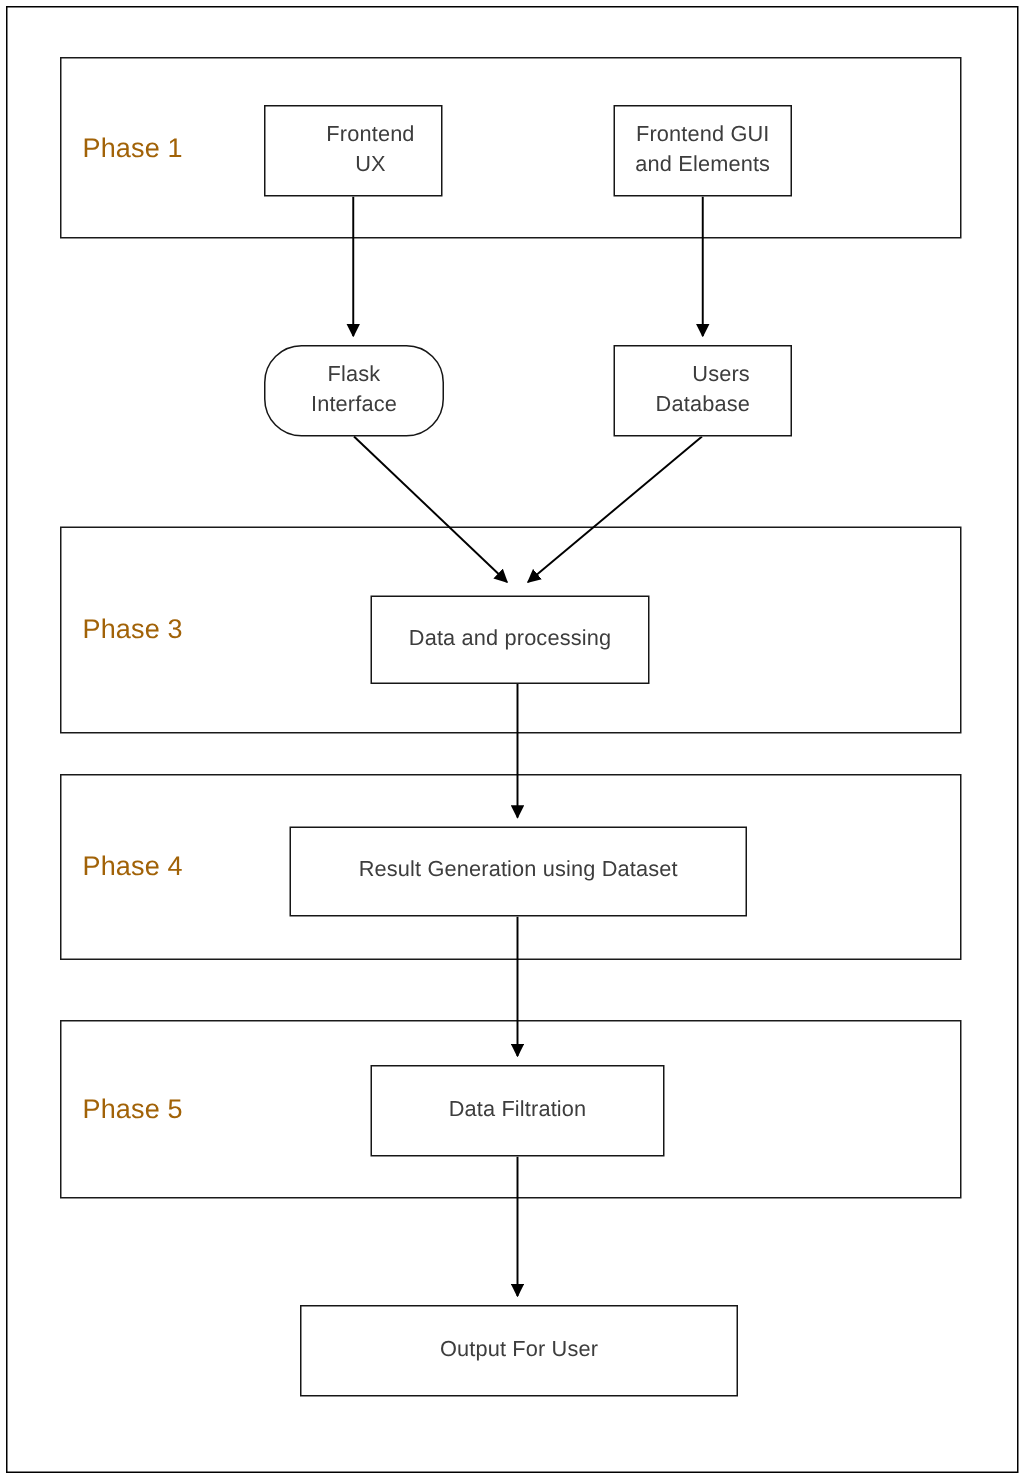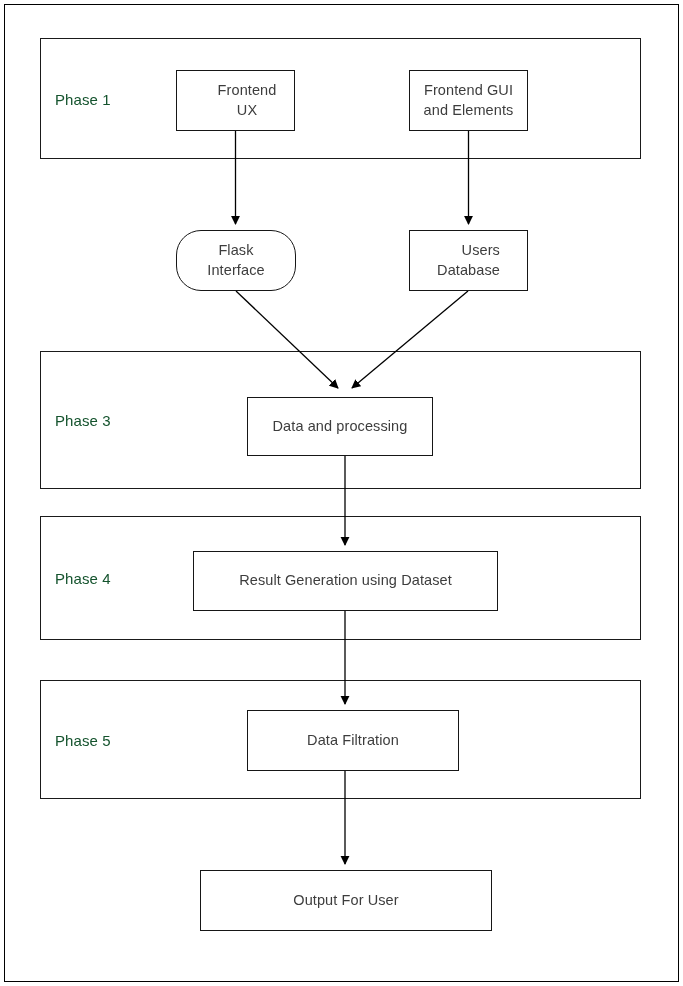--- a/index.html
+++ b/index.html
@@ -33,22 +33,22 @@
     position: absolute;
     border: 1.3px solid #1a1a1a;
     box-sizing: border-box;
     background: #ffffff;
   }
   .phase-label {
     position: absolute;
     left: 14px;
     top: 50%;
     transform: translateY(-50%);
-    font-size: 15px;
-    color: #14532d;
+    font-size: 18px;
+    color: #a16207;
     white-space: nowrap;
     letter-spacing: 0.1px;
   }
   
   .node {
     position: absolute;
     box-sizing: border-box;
     background: #ffffff;
     border: 1.3px solid #161616;
     display: flex;
@@ -113,21 +113,21 @@
   <div class="phase-band" style="left:40px;top:516px;width:601px;height:124px;">
     <span class="phase-label">Phase 4</span>
   </div>
   <div class="node" style="left:193px;top:551px;width:305px;height:60px;">
     <span class="node-label">Result Generation using Dataset</span>
   </div>
 
   <div class="phase-band" style="left:40px;top:680px;width:601px;height:119px;">
     <span class="phase-label">Phase 5</span>
   </div>
-  <div class="node" style="left:247px;top:710px;width:212px;height:61px;">
+  <div class="node" style="left:247px;top:710px;width:196px;height:61px;">
     <span class="node-label">Data Filtration</span>
   </div>
 
   <div class="node" style="left:200px;top:870px;width:292px;height:61px;">
     <span class="node-label">Output For User</span>
   </div>
 
   <svg id="connectors" viewBox="0 0 683 986" xmlns="http://www.w3.org/2000/svg">
     <defs>
       <marker id="arrow" viewBox="0 0 10 10" refX="9" refY="5" markerWidth="7" markerHeight="7" orient="auto-start-reverse">

